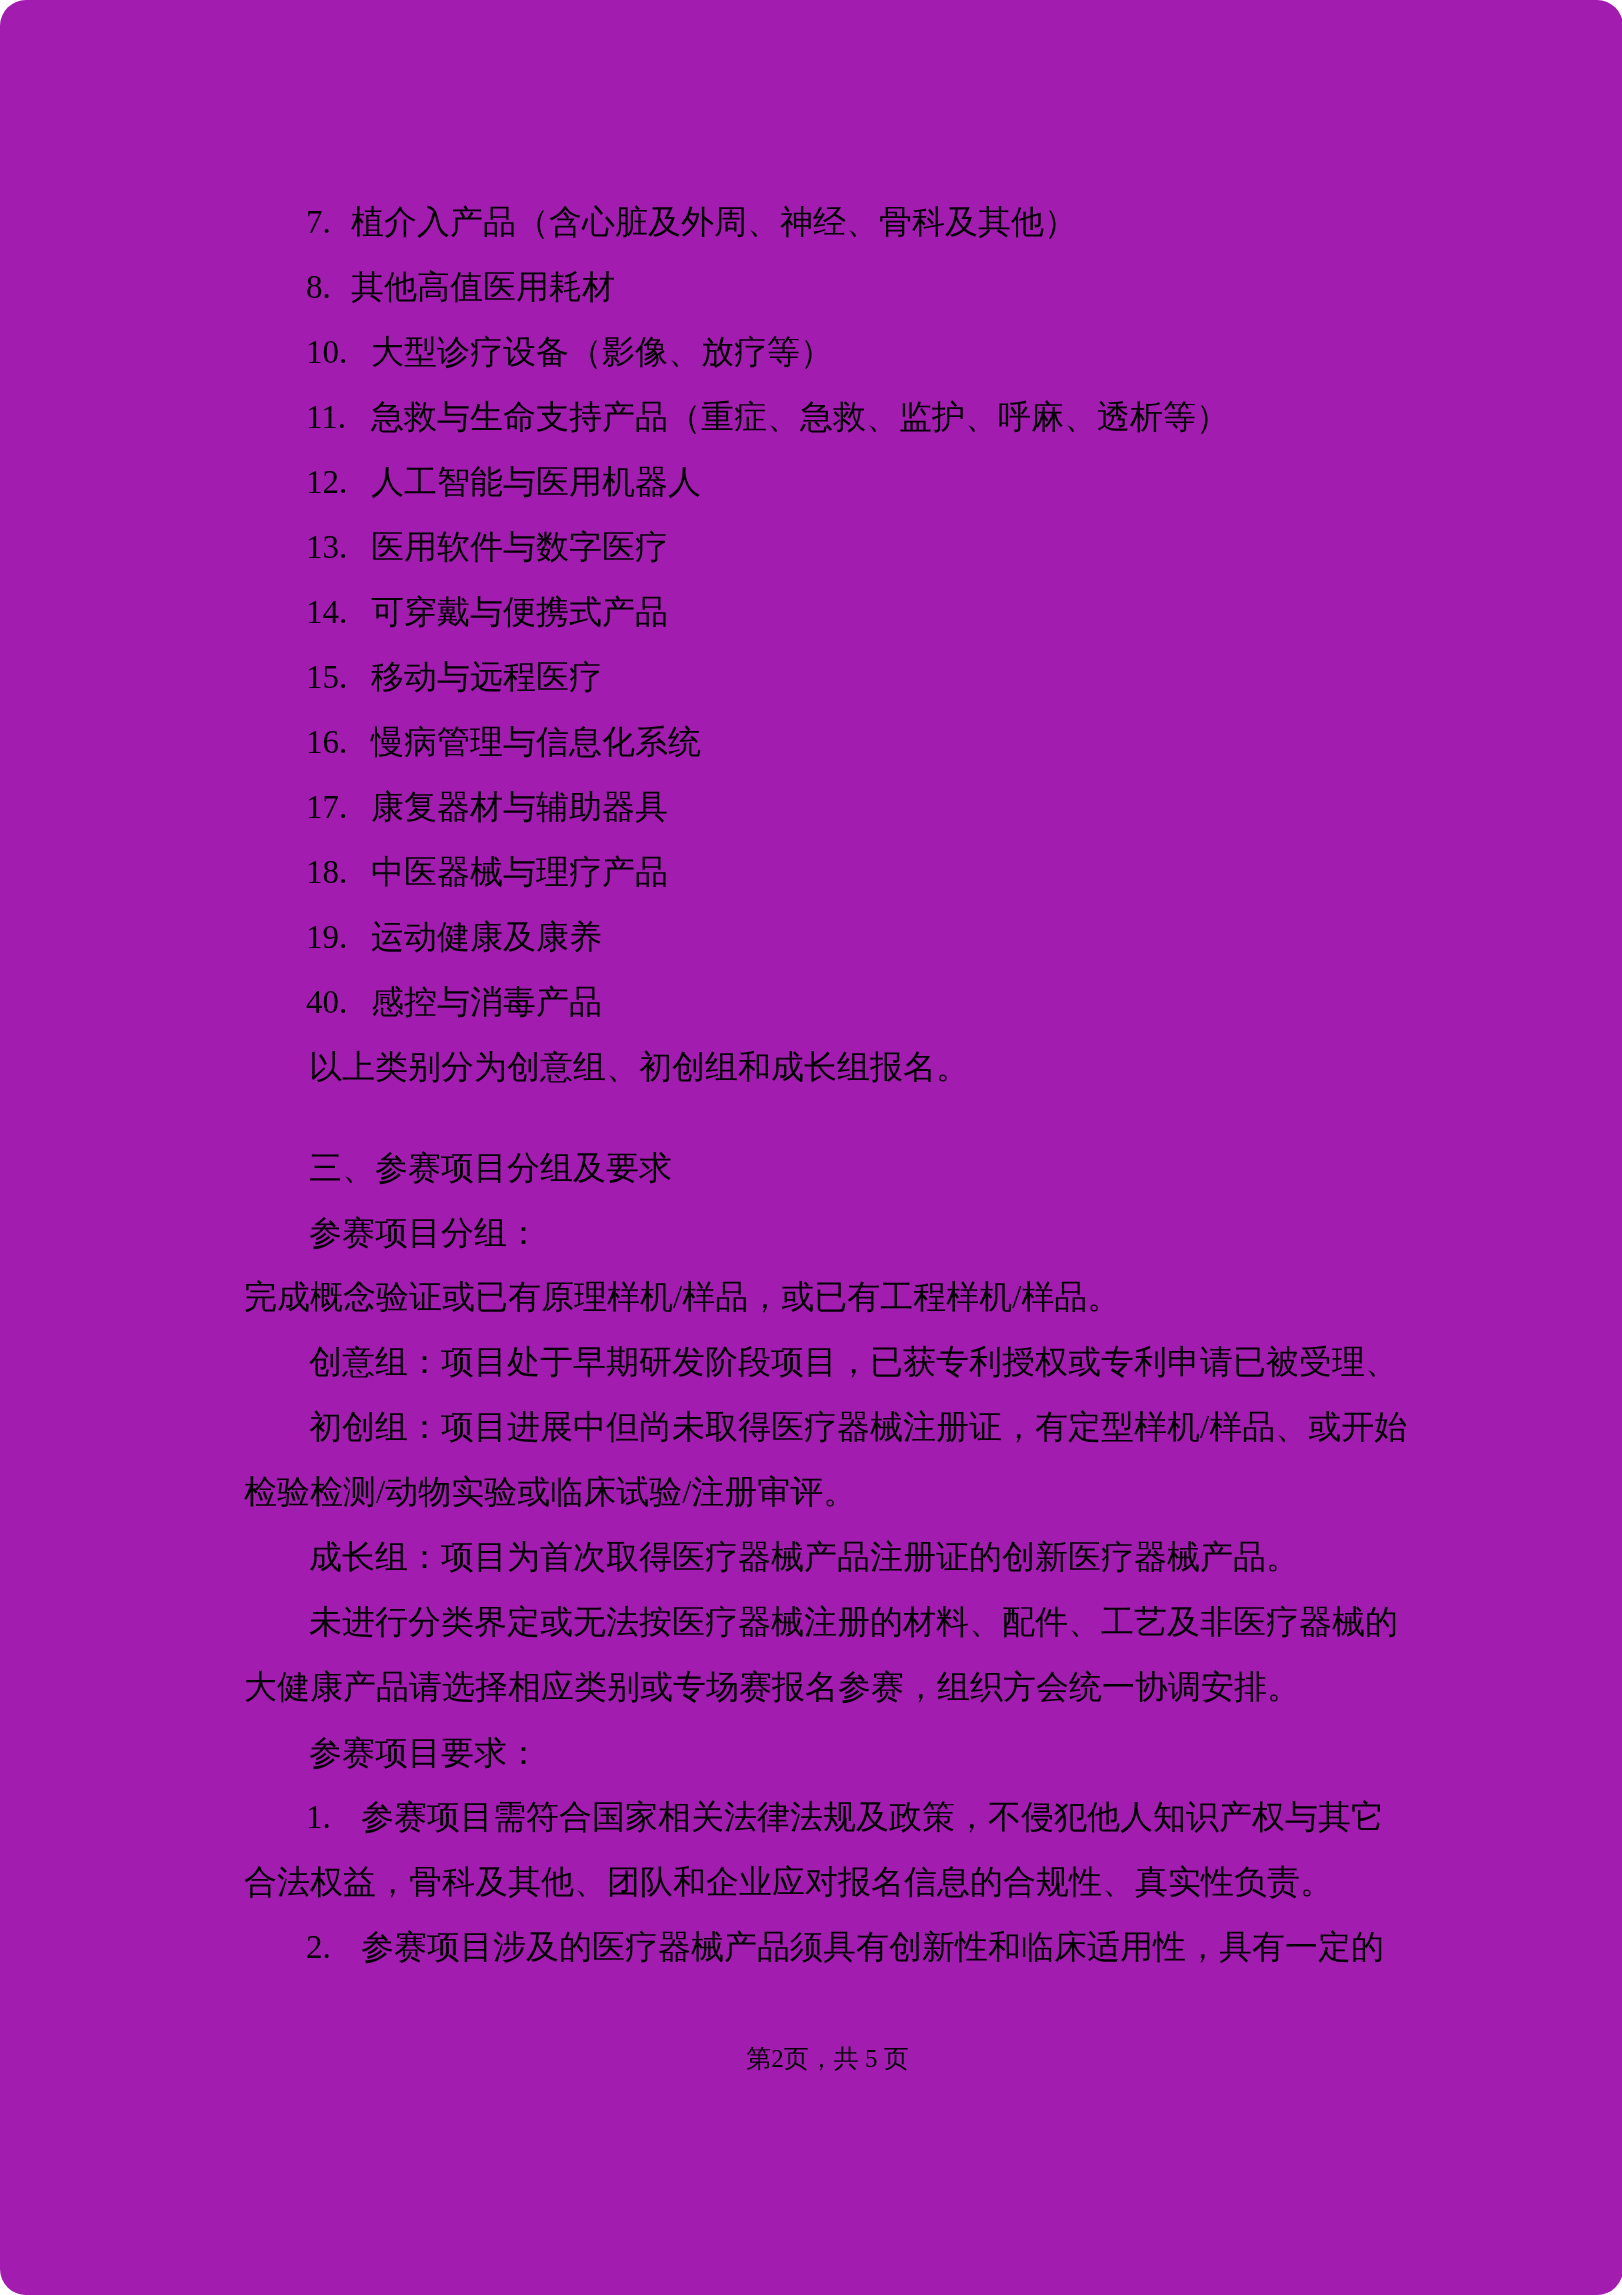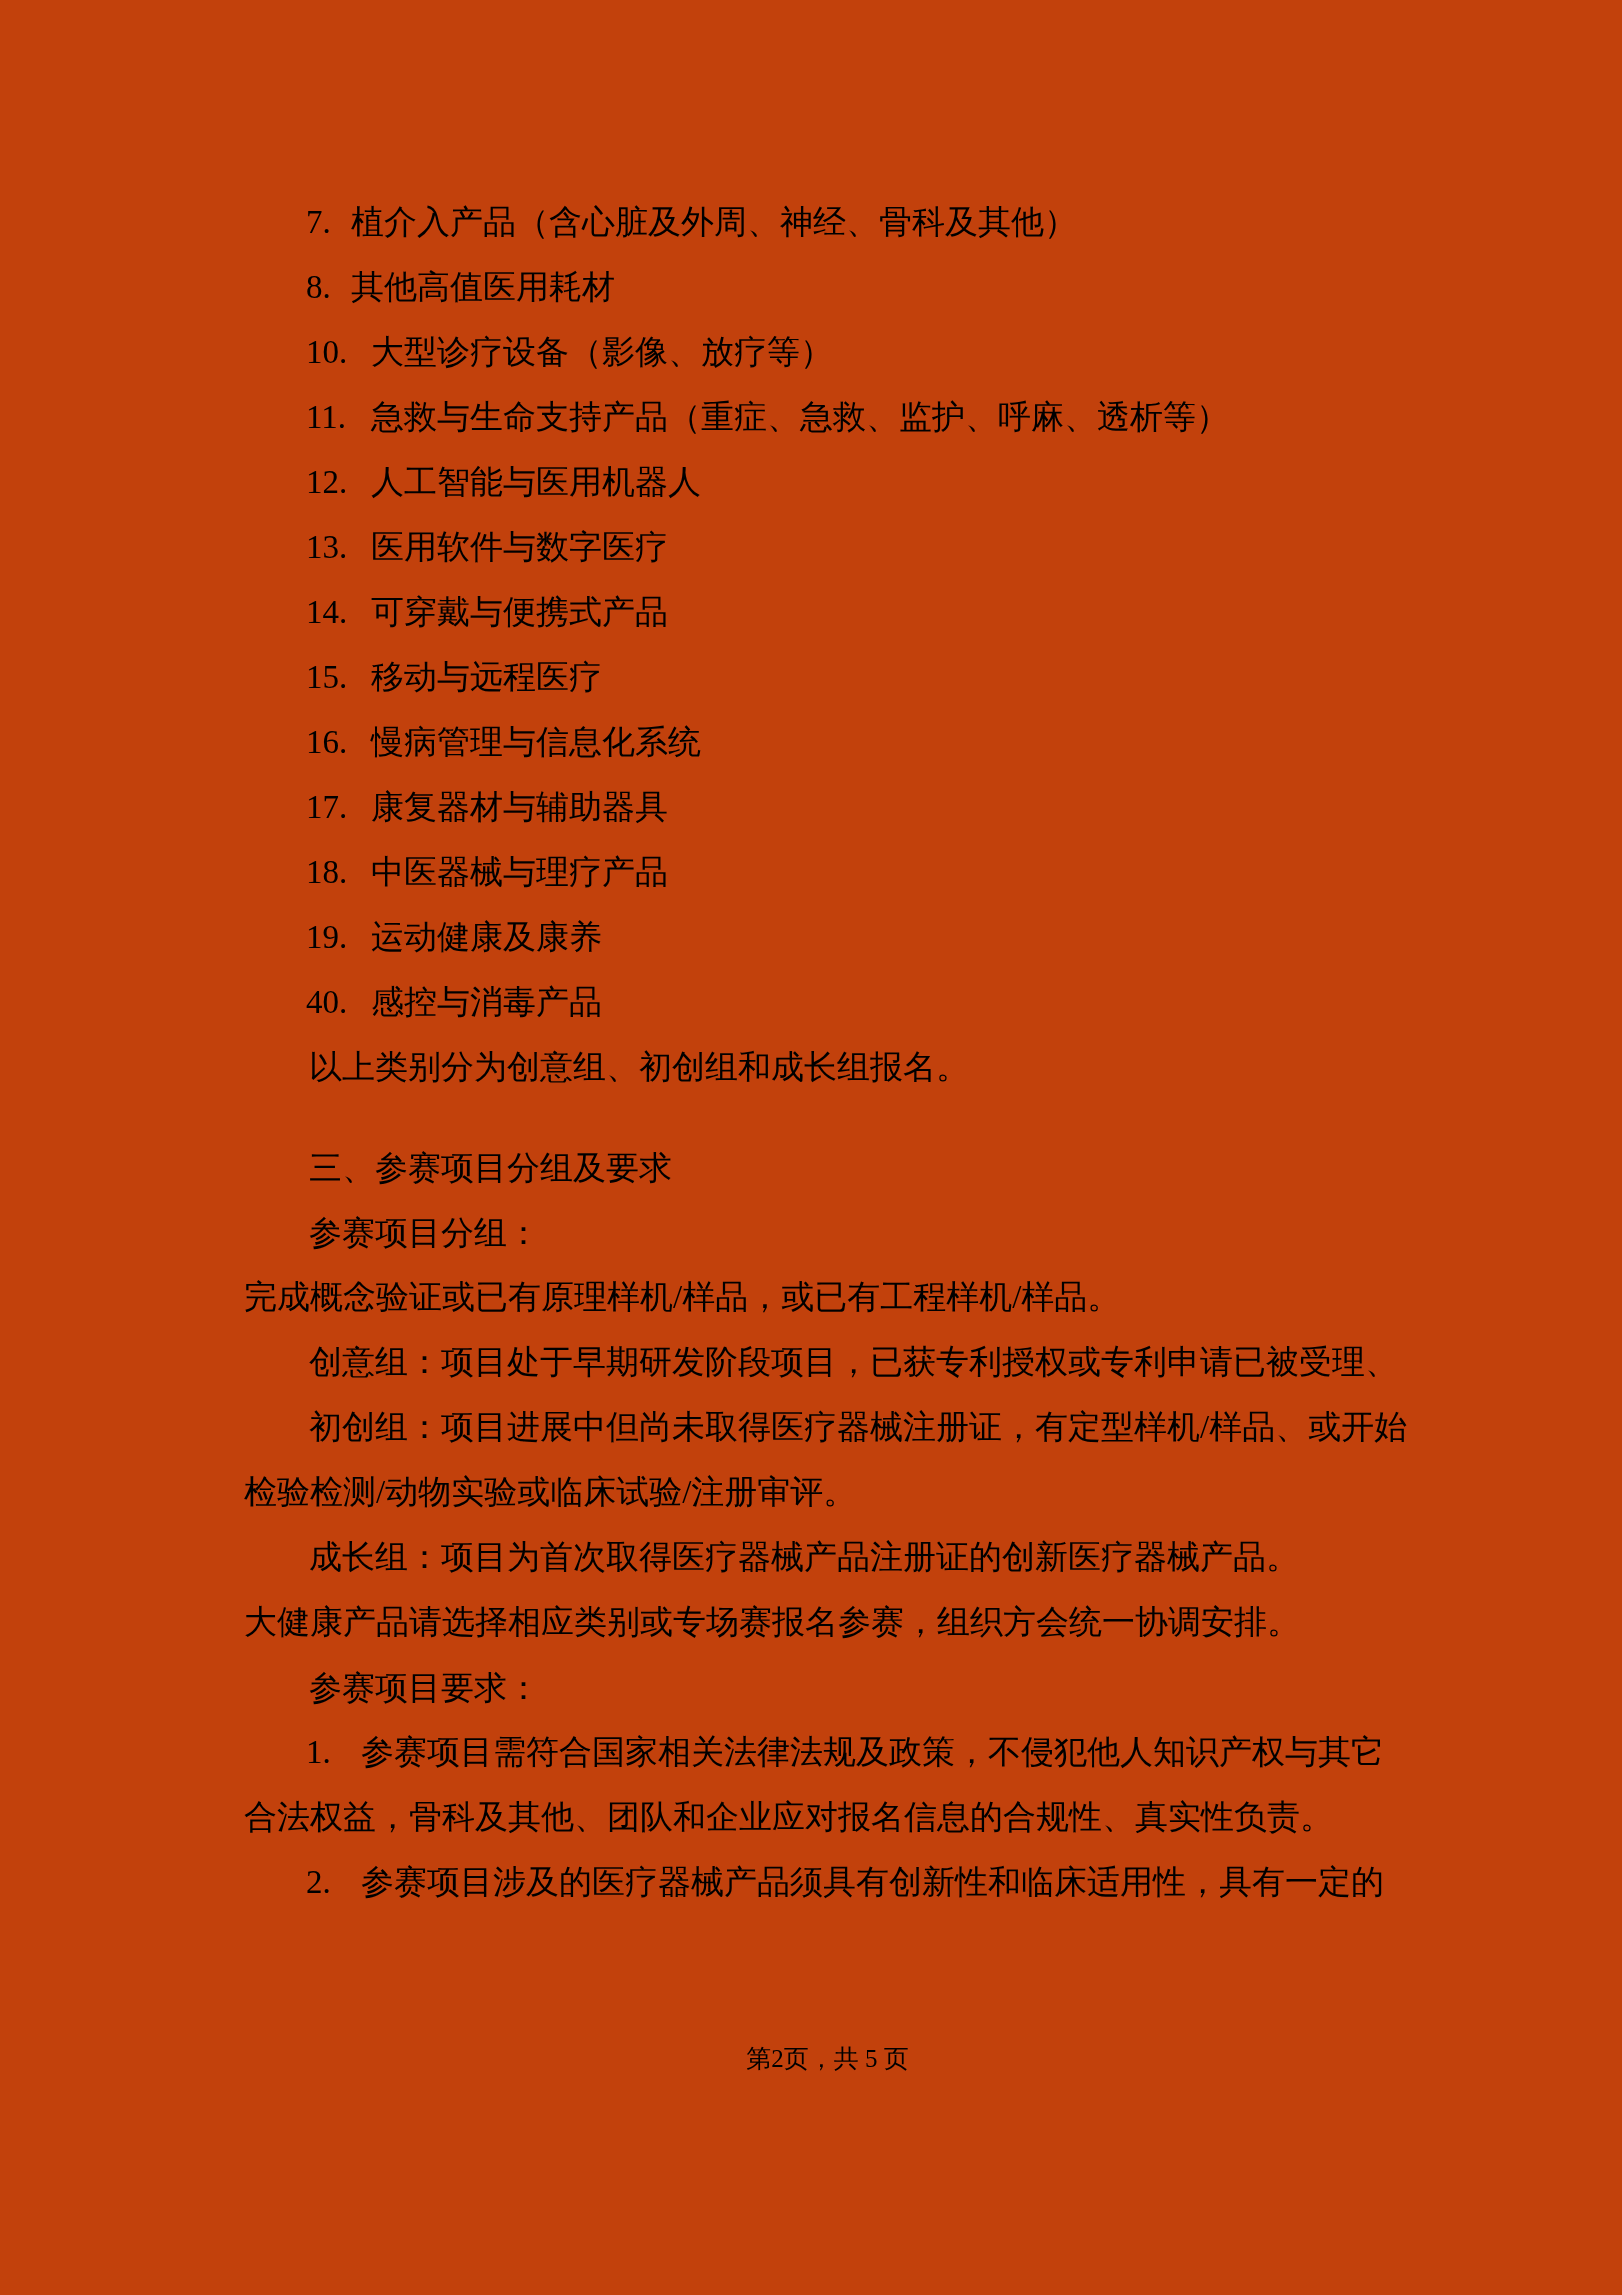--- a/index.html
+++ b/index.html
@@ -1,23 +1,24 @@
 <!DOCTYPE html>
 <html style="font-size:10.5px"><head>
 <meta charset="utf-8">
 <style>
   html, body { margin: 0; padding: 0; background: #ffffff; }
   .page {
     position: relative;
     width: 1623px;
     height: 2295px;
-    background: #c2410c;
+    background: #a21caf;
     color: #000000;
     font-family: "Liberation Serif", "DejaVu Serif", serif;
     overflow: hidden;
+    border-radius: 26px;
   }
   .content {
     position: absolute;
     left: 244px;
     top: 190px;
     width: 1137px;
   }
   .line {
     height: 65px;
     line-height: 65px;
@@ -72,20 +73,21 @@
     <div class="spacer"></div>
 
     <div class="line indent heading">三、参赛项目分组及要求</div>
     <div class="line indent heading">参赛项目分组：</div>
 
     <div class="line">完成概念验证或已有原理样机/样品，或已有工程样机/样品。</div>
     <div class="line indent">创意组：项目处于早期研发阶段项目，已获专利授权或专利申请已被受理、</div>
     <div class="line indent">初创组：项目进展中但尚未取得医疗器械注册证，有定型样机/样品、或开始</div>
     <div class="line">检验检测/动物实验或临床试验/注册审评。</div>
     <div class="line indent">成长组：项目为首次取得医疗器械产品注册证的创新医疗器械产品。</div>
+    <div class="line indent">未进行分类界定或无法按医疗器械注册的材料、配件、工艺及非医疗器械的</div>
     <div class="line">大健康产品请选择相应类别或专场赛报名参赛，组织方会统一协调安排。</div>
 
     <div class="line indent heading">参赛项目要求：</div>
 
     <div class="line item"><span class="num reqnum">1.</span><span>参赛项目需符合国家相关法律法规及政策，不侵犯他人知识产权与其它</span></div>
     <div class="line">合法权益，骨科及其他、团队和企业应对报名信息的合规性、真实性负责。</div>
     <div class="line item"><span class="num reqnum">2.</span><span>参赛项目涉及的医疗器械产品须具有创新性和临床适用性，具有一定的</span></div>
 
   </div>
 

